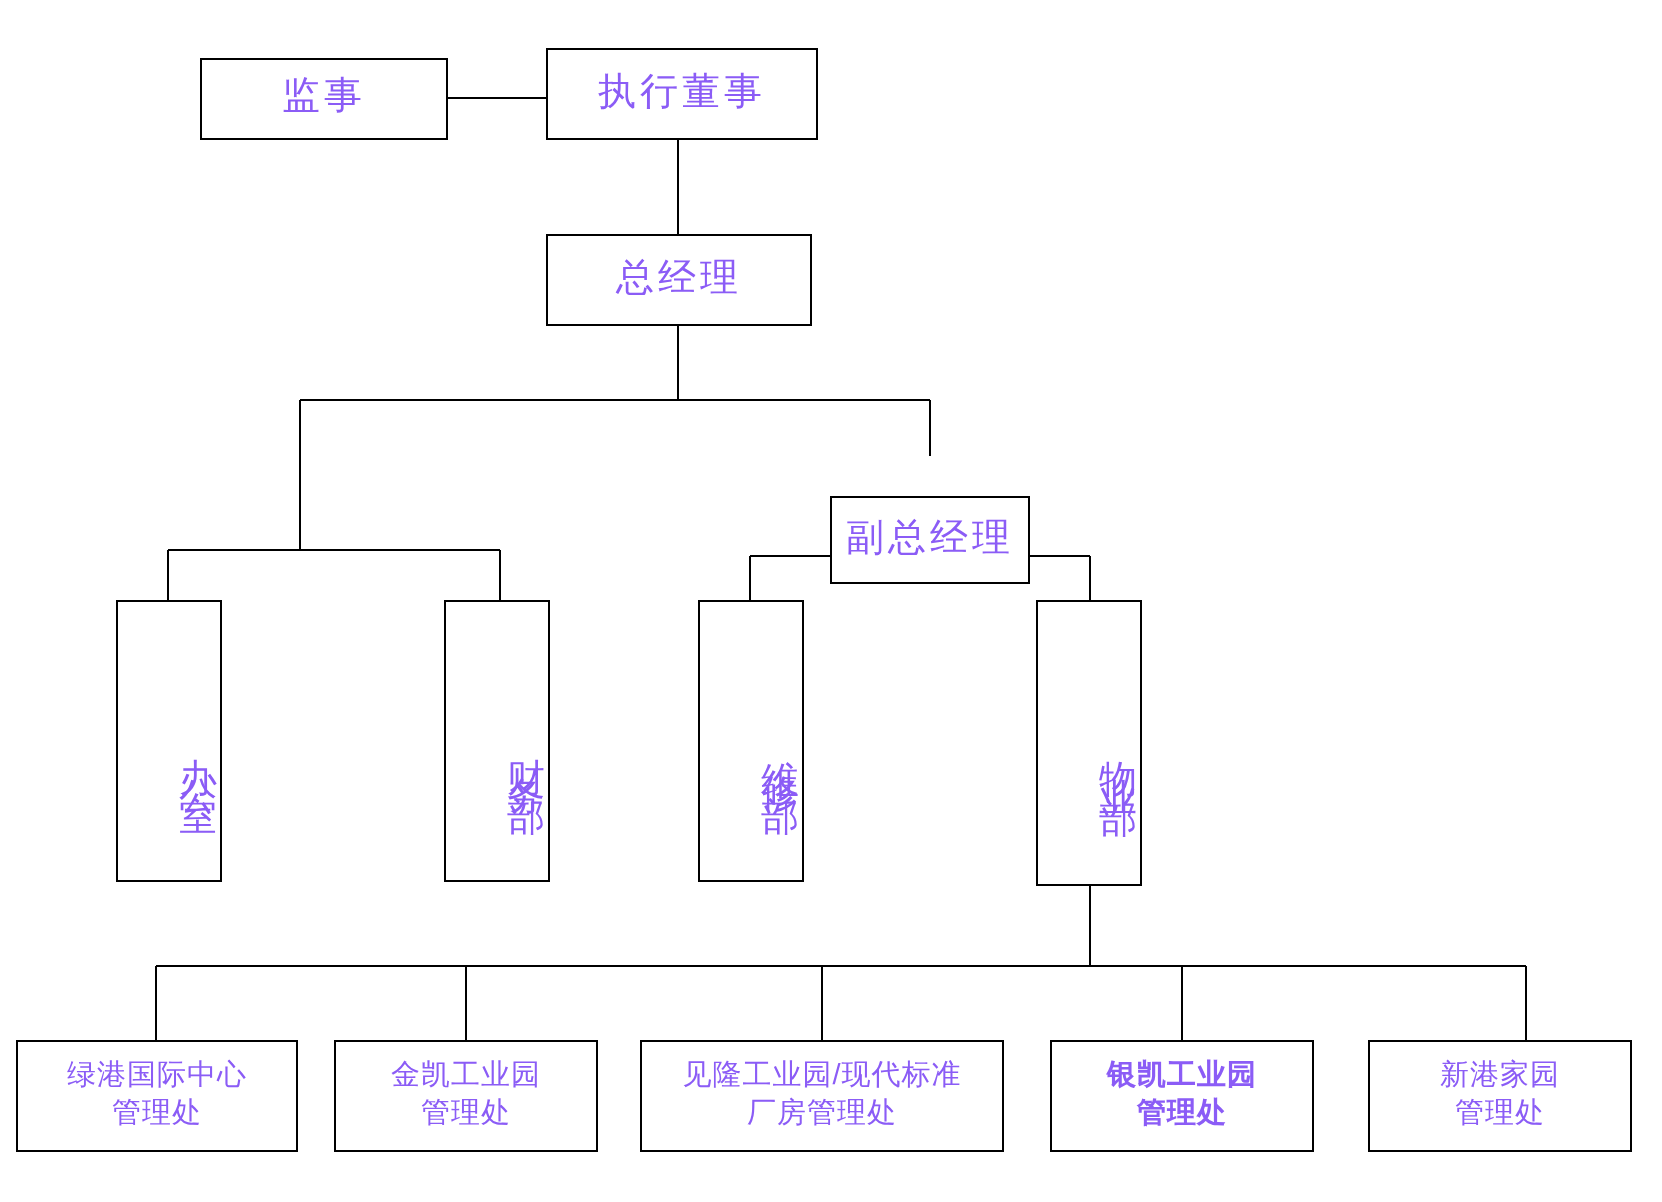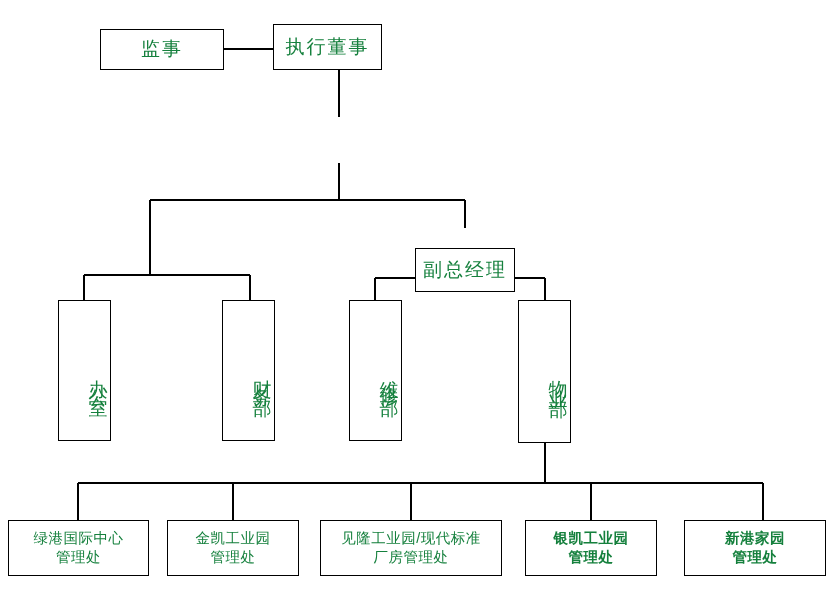--- a/index.html
+++ b/index.html
@@ -25,21 +25,21 @@
   }
   .node {
     position: absolute;
     box-sizing: border-box;
     border: 1.4px solid #000000;
     background: #ffffff;
     display: flex;
     align-items: center;
     justify-content: center;
     text-align: center;
-    color: #15803d;
+    color: #8b5cf6;
     line-height: 1.28;
   }
   
   .tier-exec {
     font-size: 19px;
     letter-spacing: 2px;
   }
   
   .tier-dept {
     font-size: 19px;
@@ -99,24 +99,27 @@
       <line x1="411" y1="483" x2="411" y2="520"></line>
       <line x1="591" y1="483" x2="591" y2="520"></line>
       <line x1="763" y1="483" x2="763" y2="520"></line>
     </g>
   </svg>
 
   <div class="node tier-exec" style="left: 100px; top: 29px; width: 124px; height: 41px;">
     <span class="node-label">监事</span>
   </div>
 
-  <div class="node tier-exec" style="left: 273px; top: 24px; width: 109px; height: 46px;">
+  <div class="node tier-exec" style="left: 273px; top: 24px; width: 136px; height: 46px;">
     <span class="node-label">执行董事</span>
   </div>
 
+  <div class="node tier-exec" style="left: 273px; top: 117px; width: 133px; height: 46px;">
+    <span class="node-label">总经理</span>
+  </div>
 
   <div class="node tier-exec" style="left: 415px; top: 228px; width: 100px; height: 44px; margin-top: 20px;">
     <span class="node-label">副总经理</span>
   </div>
 
   <div class="node tier-dept" style="left: 58px; top: 300px; width: 53px; height: 141px;">
     <span class="node-label">办公室</span>
   </div>
 
   <div class="node tier-dept" style="left: 222px; top: 300px; width: 53px; height: 141px;">
@@ -141,19 +144,19 @@
 管理处</span>
       </div>
       <div class="node tier-office" style="left: 320px; top: 520px; width: 182px; height: 56px; justify-content: center;">
         <span class="node-label">见隆工业园/现代标准
 厂房管理处</span>
       </div>
       <div class="node tier-office" style="left: 525px; top: 520px; width: 132px; height: 56px; font-weight: bold;">
         <span class="node-label">银凯工业园
 管理处</span>
       </div>
-      <div class="node tier-office" style="left: 684px; top: 520px; width: 142px; height: 56px; font-weight: bold;">
+      <div class="node tier-office" style="left: 684px; top: 520px; width: 132px; height: 56px;">
         <span class="node-label">新港家园
 管理处</span>
       </div>
     </div>
 
 </div>
 
 </body></html>

